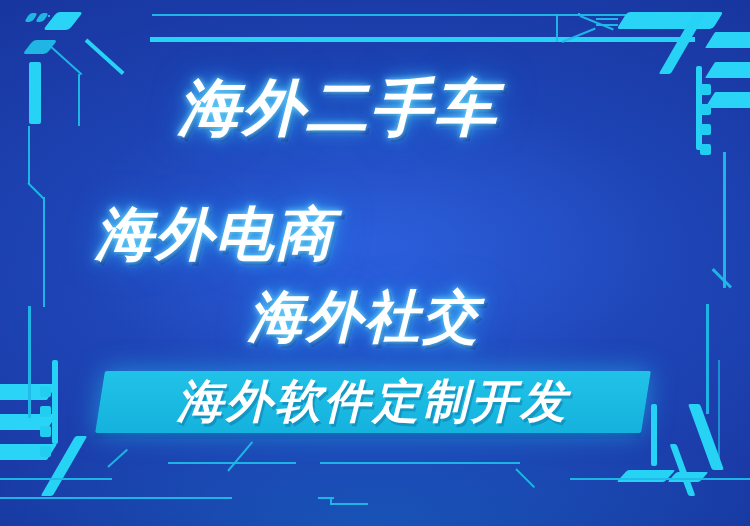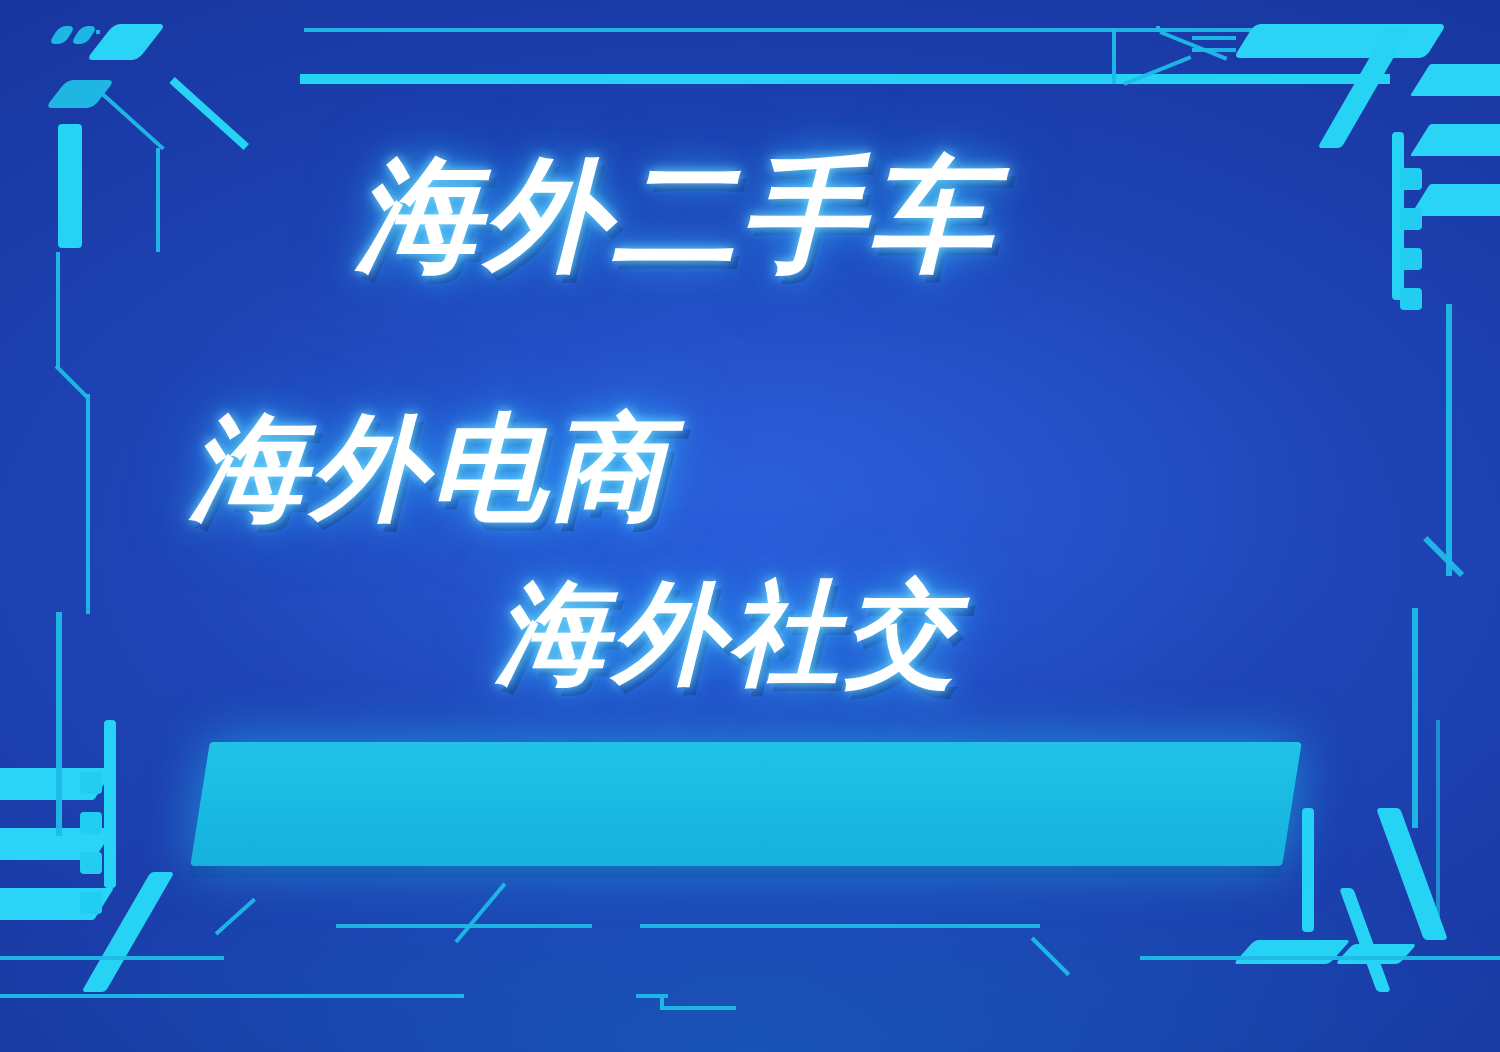--- a/index.html
+++ b/index.html
@@ -186,14 +186,15 @@
     <div class="rail soft" style="left:318px;top:497px;width:16px;height:2px;"></div>
     <div class="rail soft" style="left:330px;top:499px;width:2px;height:6px;"></div>
     <div class="rail soft" style="left:330px;top:503px;width:38px;height:2px;"></div>
   </div>
 
   <div class="hl" id="hl-ecom">海外二手车</div>
   <div class="hl" id="hl-social">海外电商</div>
   <div class="hl" id="hl-used">海外社交</div>
 
   <div id="banner"></div>
+  <div id="banner-text">海外软件定制开发</div>
 
 </div>
 
 </body></html>

